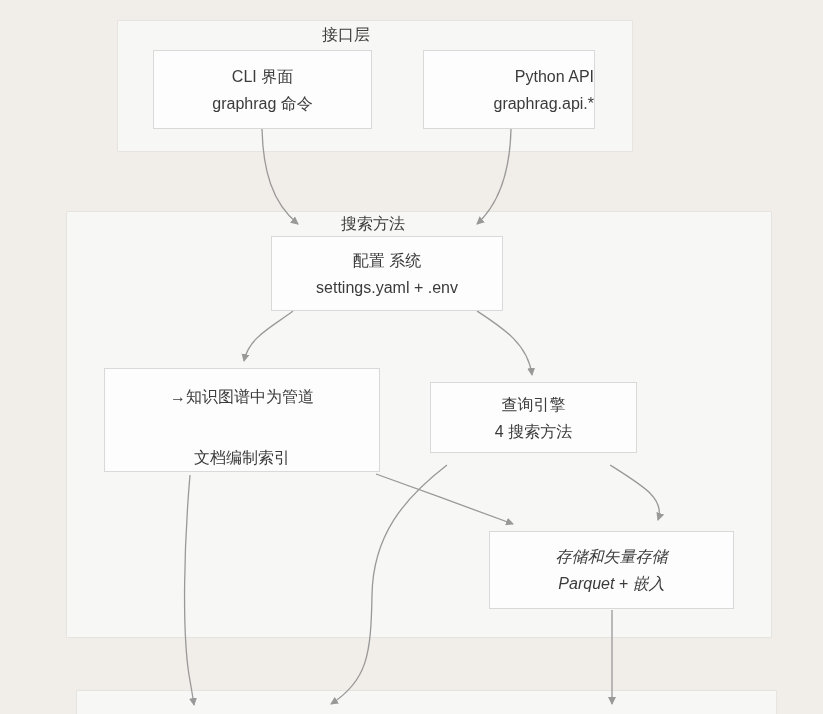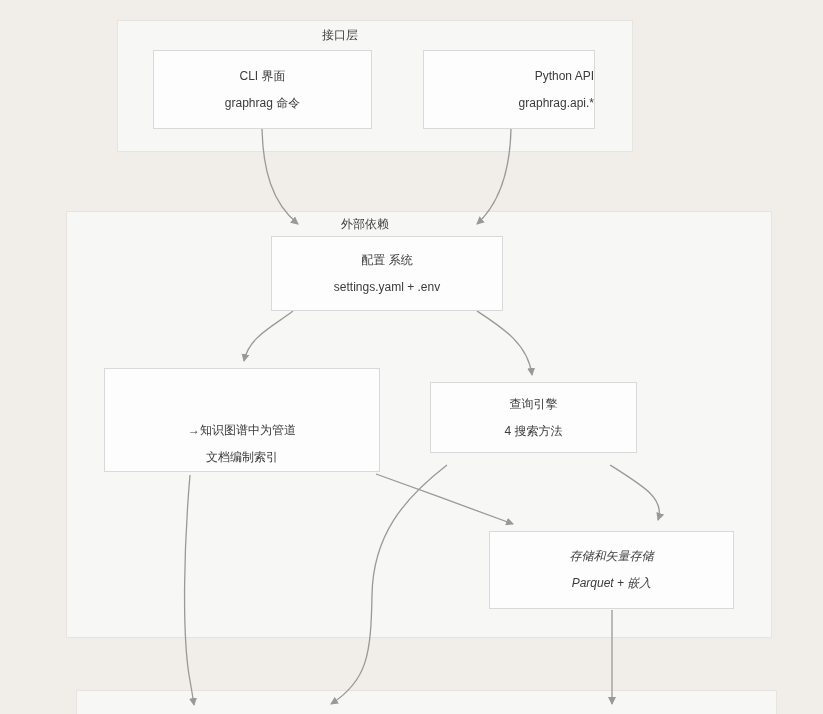--- a/index.html
+++ b/index.html
@@ -16,40 +16,40 @@
   .cluster {
     position: absolute;
     background: #f7f7f5;
     border: 1px solid #e6e3e0;
     border-radius: 1px;
     z-index: 1;
   }
   .cluster-label {
     position: absolute;
     z-index: 3;
-    font-size: 12px;
+    font-size: 16px;
     color: #3d3d3d;
     white-space: nowrap;
     line-height: 20px;
   }
   .node {
     position: absolute;
     background: #fdfdfd;
     border: 1px solid #d9d9d9;
     z-index: 3;
     display: flex;
     flex-direction: column;
     align-items: center;
     justify-content: center;
     text-align: center;
-    font-size: 12px;
+    font-size: 16px;
     line-height: 27px;
     color: #3b3b3b;
   }
-  .node.align-top { justify-content: flex-end; padding-top: 8px; }
+  .node.align-top { justify-content: space-between; padding-top: 14px; }
   #cluster-interface { left: 117px; top: 20px;  width: 516px; height: 132px; }
   #cluster-core      { left: 66px;  top: 211px; width: 706px; height: 427px; }
   #cluster-external  { left: 76px;  top: 690px; width: 701px; height: 60px; }
   #label-interface { left: 322px; top: 25px; }
   #label-core      { left: 341px; top: 214px; }
   #label-external  { left: 338px; top: 692px; margin-top: 39px; }
   #node-cli     { left: 153px; top: 50px;  width: 219px; height: 79px; }
   #node-python  { left: 423px; top: 50px;  width: 172px; height: 79px; align-items: flex-end; }
   #node-config  { left: 271px; top: 236px; width: 232px; height: 75px; }
   #node-index   { left: 104px; top: 368px; width: 276px; height: 104px; }
@@ -70,21 +70,21 @@
 </head>
 <body>
 
 <div class="canvas">
 
   <div class="cluster" id="cluster-interface"></div>
   <div class="cluster" id="cluster-core"></div>
   <div class="cluster" id="cluster-external"></div>
 
   <div class="cluster-label" id="label-interface">接口层</div>
-  <div class="cluster-label" id="label-core">外部依赖</div>
+  <div class="cluster-label" id="label-core">搜索方法</div>
   <div class="cluster-label" id="label-external">外部依赖</div>
 
   <svg id="edges" viewBox="0 0 823 714" xmlns="http://www.w3.org/2000/svg">
     <defs>
       <marker id="arrow" markerWidth="8" markerHeight="8" refX="7" refY="4" orient="auto" markerUnits="userSpaceOnUse">
         <path d="M0,0 L8,4 L0,8 Z" fill="#999999"></path>
       </marker>
     </defs>
     <path class="edge" d="M 262 129 C 263 170, 272 203, 298 224" marker-end="url(#arrow)"></path>
     <path class="edge" d="M 511 129 C 510 170, 500 203, 477 224" marker-end="url(#arrow)"></path>

